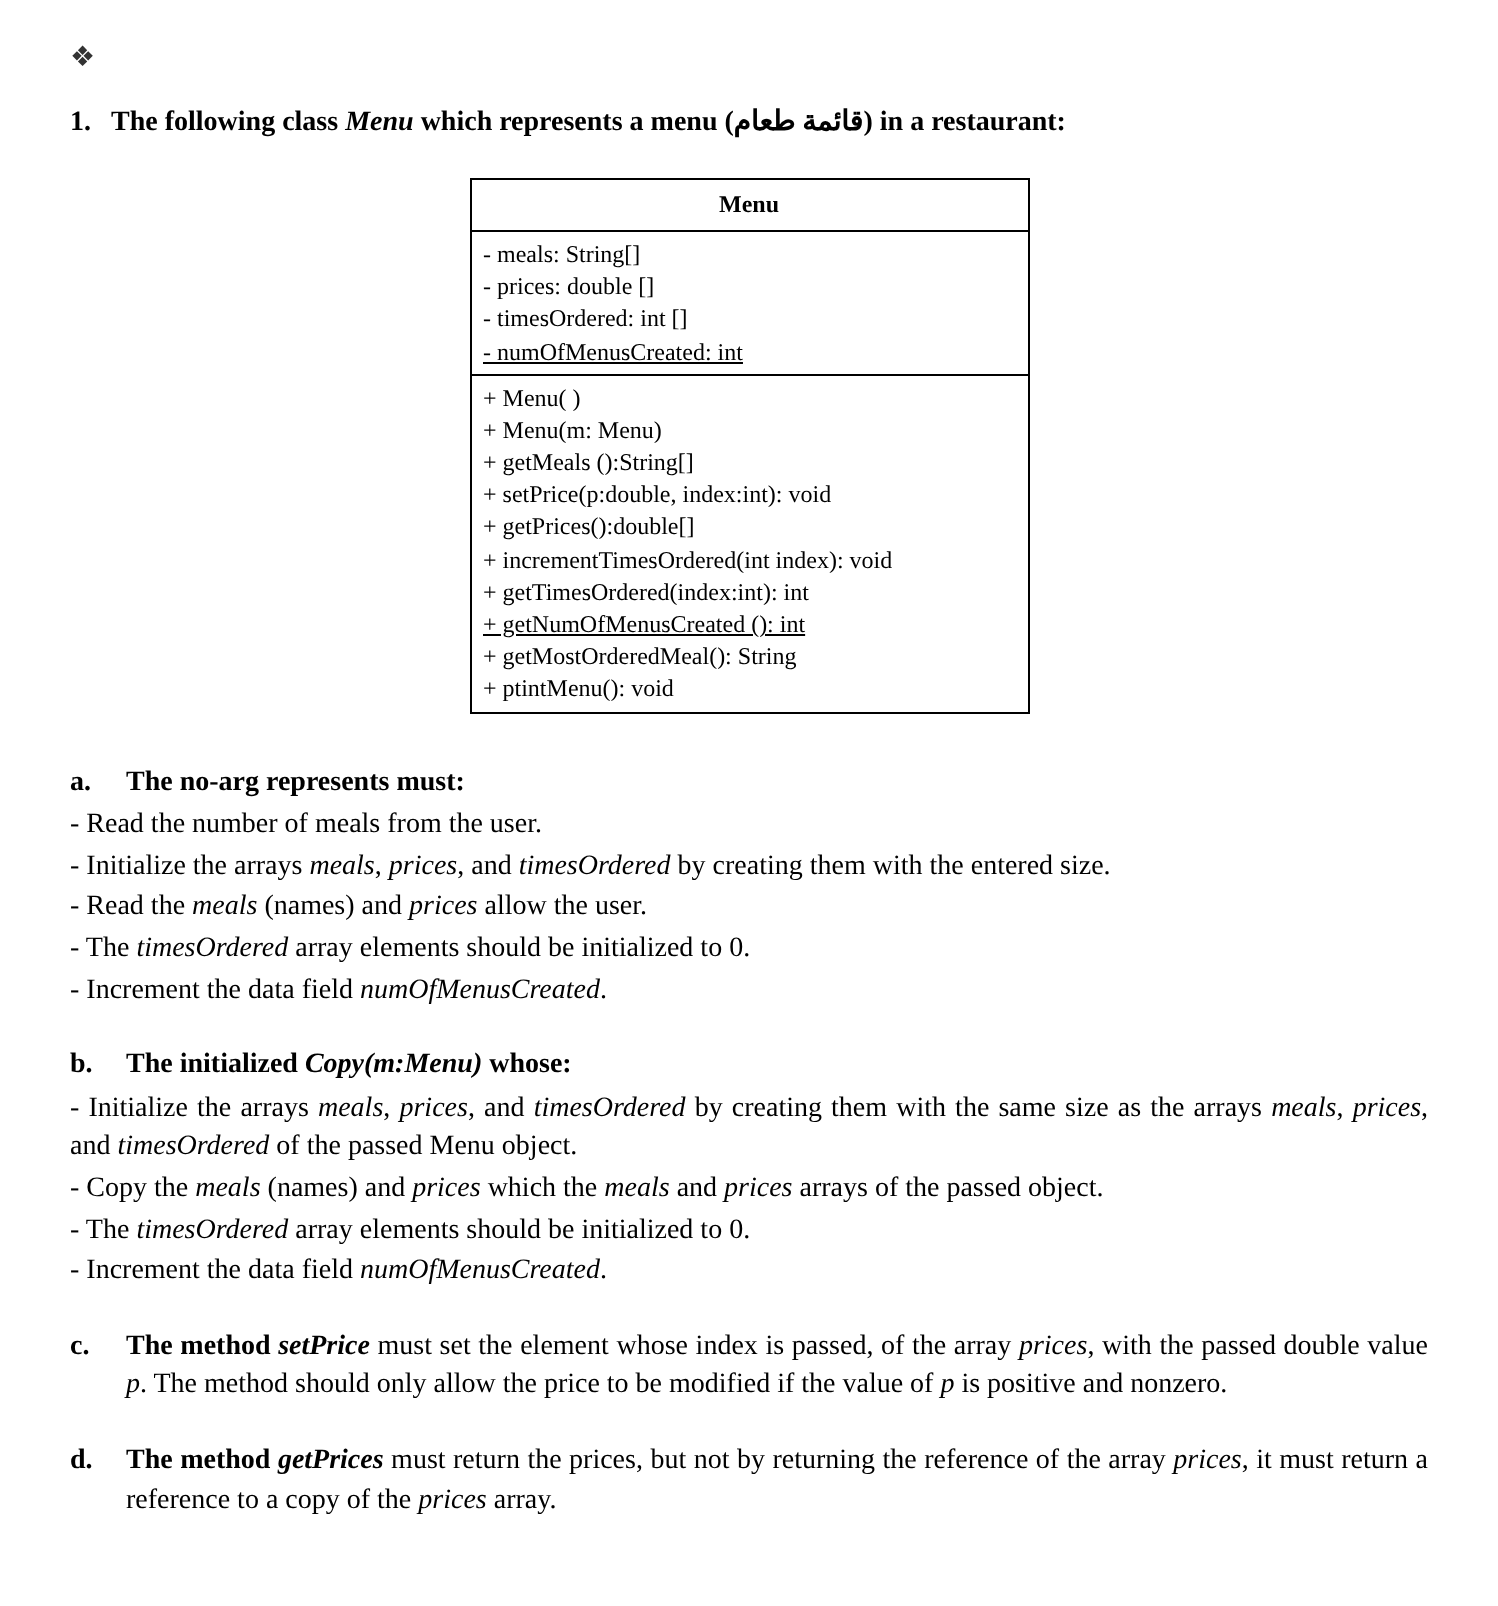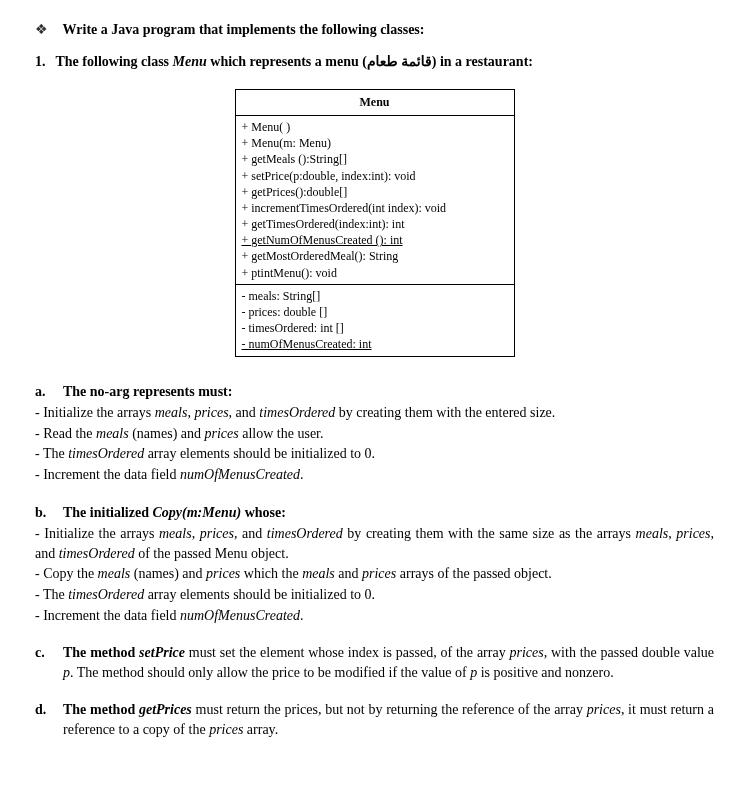--- a/index.html
+++ b/index.html
@@ -78,72 +78,72 @@
     }
     .bullet-list li {
       margin-bottom: 1px;
     }
   </style>
 </head>
 <body>
 
 <div class="header-line">
   <span class="diamond">❖</span>
-  <span class="bold">Write a Java program that implements the following classes:</span>
 </div>
 
 <div class="numbered-line">
   <span class="bold">1.</span>
   <span class="bold">
     <span>The following class </span><span class="italic">Menu</span><span> which represents a menu </span><span>(قائمة طعام)</span><span> in a restaurant:</span>
   </span>
 </div>
 
 <div class="uml-container">
   <table class="uml">
     <tbody>
         <tr>
           <td class="title-cell">Menu</td>
         </tr>
     <tr>
           <td>
       <ul>
+        <li>- meals: String[]</li>
+        <li>- prices: double []</li>
+        <li>- timesOrdered: int []</li>
+        <li class="underline">- numOfMenusCreated: int</li>
+      </ul>
+    </td>
+        </tr>
+    <tr>
+          <td>
+      <ul>
         <li>+ Menu( )</li>
         <li>+ Menu(m: Menu)</li>
         <li>+ getMeals ():String[]</li>
         <li>+ setPrice(p:double, index:int): void</li>
         <li>+ getPrices():double[]</li>
         <li>+ incrementTimesOrdered(int index): void</li>
         <li>+ getTimesOrdered(index:int): int</li>
         <li class="underline">+ getNumOfMenusCreated (): int</li>
         <li>+ getMostOrderedMeal(): String</li>
         <li>+ ptintMenu(): void</li>
       </ul>
     </td>
         </tr>
-    <tr>
-          <td>
-      <ul>
-        <li>- meals: String[]</li>
-        <li>- prices: double []</li>
-        <li>- timesOrdered: int []</li>
-        <li class="underline">- numOfMenusCreated: int</li>
-      </ul>
-    </td>
-        </tr>
   </tbody>
     </table>
 </div>
 
 <div class="section">
   <div class="section-head">
     <span class="section-label">a.</span>
     <span class="bold">The no-arg represents must:</span>
   </div>
   <ul class="bullet-list">
+    <li>- Read the number of meals from the user.</li>
     <li><span>- Initialize the arrays </span><span class="italic">meals</span><span>, </span><span class="italic">prices</span><span>, and </span><span class="italic">timesOrdered</span><span> by creating them with the entered size.</span></li>
     <li><span>- Read the </span><span class="italic">meals</span><span> (names) and </span><span class="italic">prices</span><span> allow the user.</span></li>
     <li><span>- The </span><span class="italic">timesOrdered</span><span> array elements should be initialized to 0.</span></li>
     <li><span>- Increment the data field </span><span class="italic">numOfMenusCreated</span><span>.</span></li>
   </ul>
 </div>
 
 <div class="section">
   <div class="section-head">
     <span class="section-label">b.</span>

